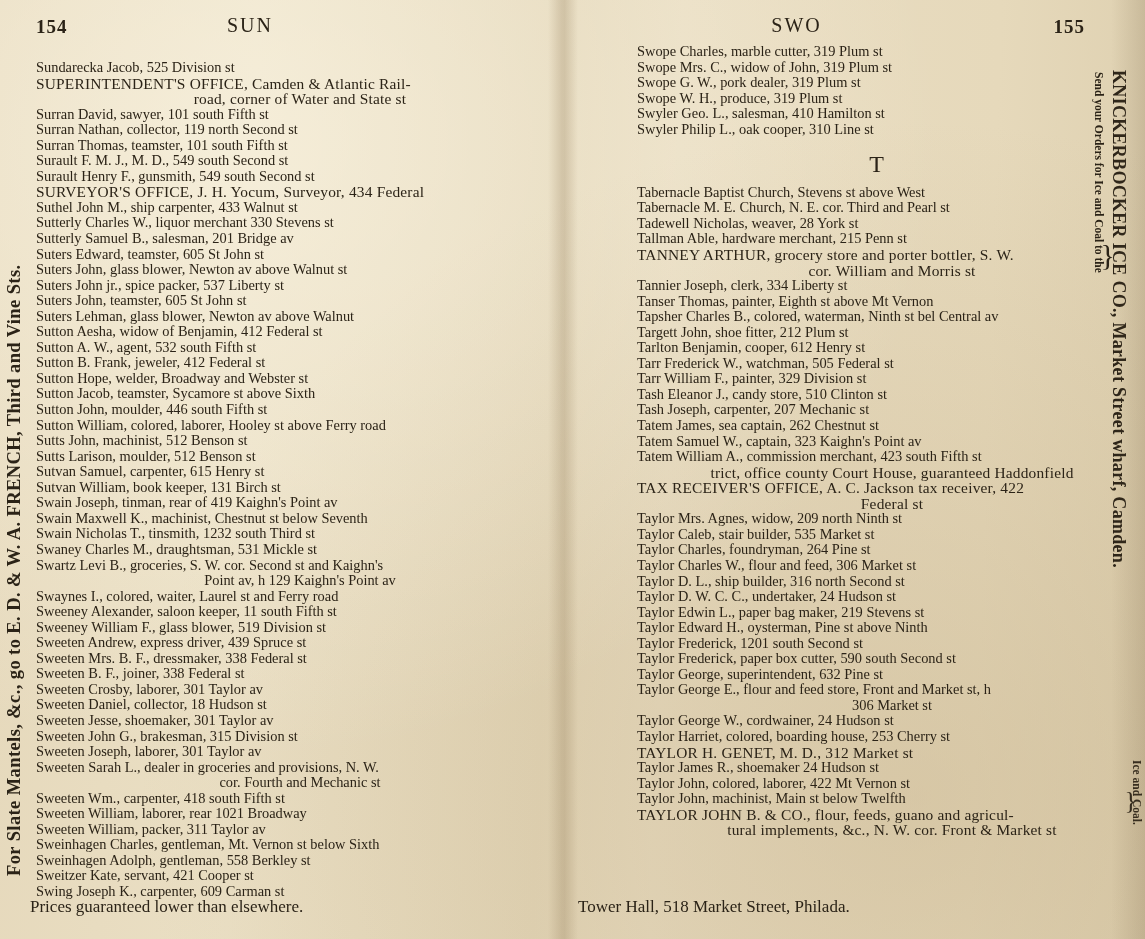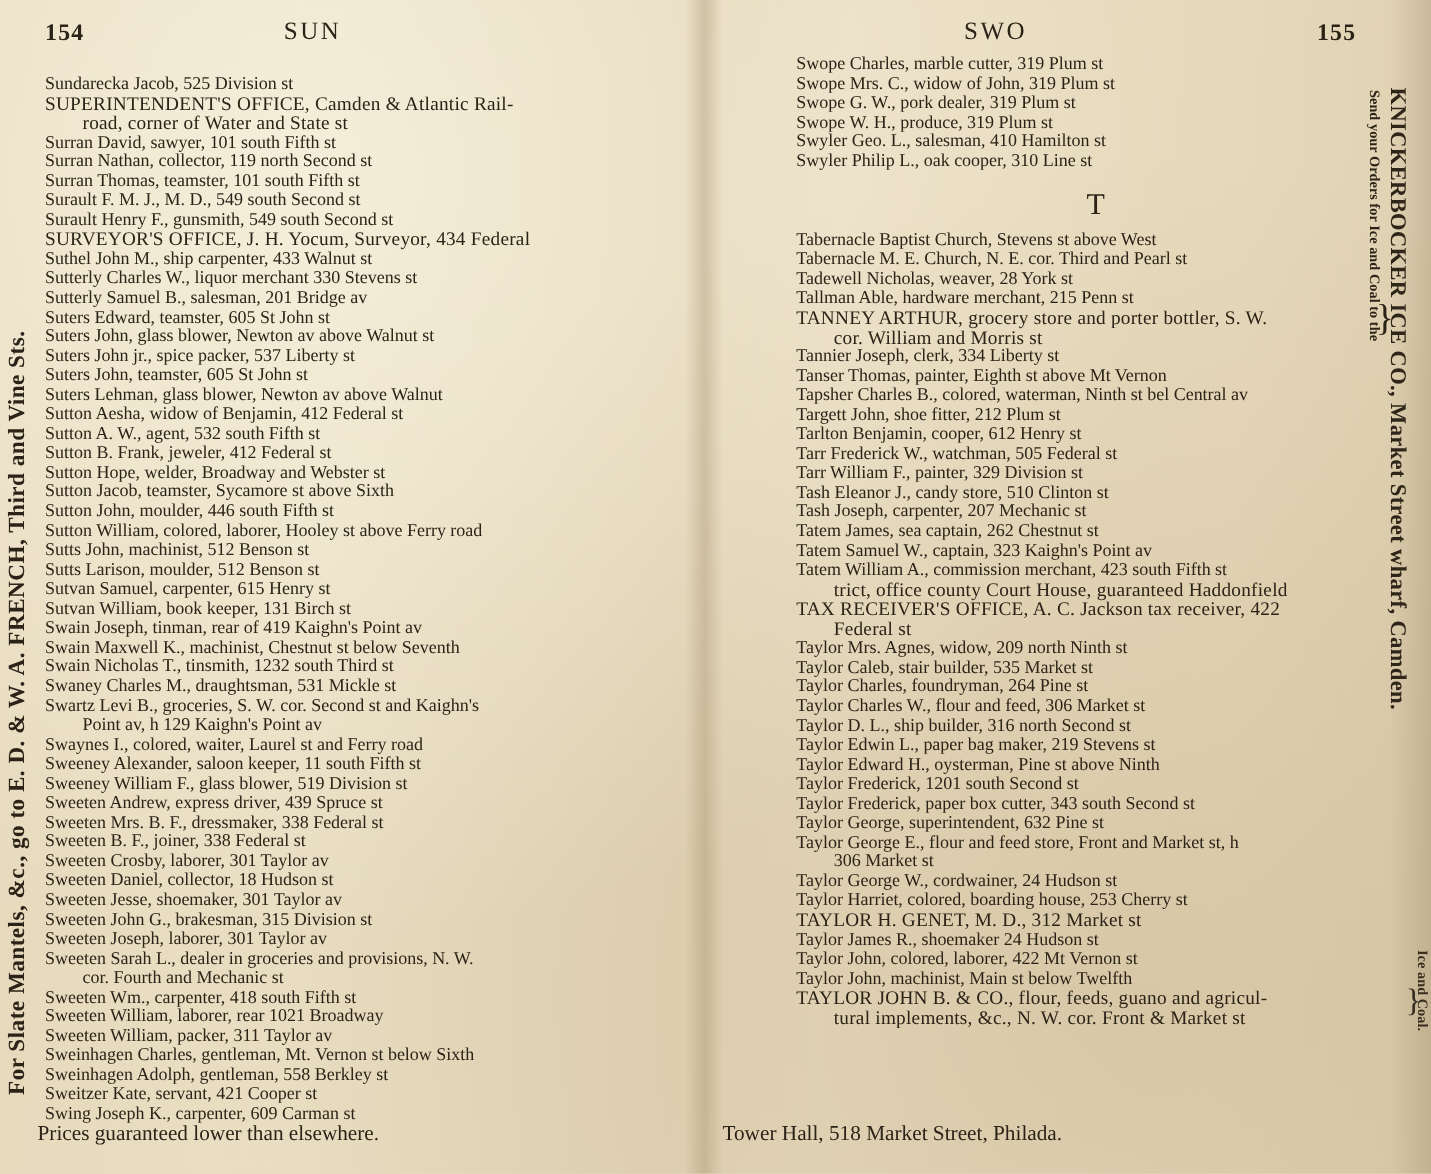--- a/index.html
+++ b/index.html
@@ -108,20 +108,21 @@
   }
 
   .entry {
     margin: 0;
     padding: 0;
     text-indent: 0;
   }
   .entry .cont {
     display: block;
     padding-left: 30px;
+    text-align: center;
   }
   .bigcaps {
     font-size: 15.4px;
     letter-spacing: 0.2px;
   }
 
   .section-letter {
     text-align: center;
     font-size: 24px;
     margin: 20px 0 12px 0;
@@ -298,24 +299,25 @@
         <p class="entry"><span>Tatem James, sea captain, 262 Chestnut st</span></p>
         <p class="entry"><span>Tatem Samuel W., captain, 323 Kaighn's Point av</span></p>
         <p class="entry"><span>Tatem William A., commission merchant, 423 south Fifth st</span></p>
         <p class="entry bigcaps"><span class="cont">trict, office county Court House, guaranteed Haddonfield</span></p>
         <p class="entry bigcaps"><span>TAX RECEIVER'S OFFICE, A. C. Jackson tax receiver, 422</span><span class="cont">Federal st</span></p>
         <p class="entry"><span>Taylor Mrs. Agnes, widow, 209 north Ninth st</span></p>
         <p class="entry"><span>Taylor Caleb, stair builder, 535 Market st</span></p>
         <p class="entry"><span>Taylor Charles, foundryman, 264 Pine st</span></p>
         <p class="entry"><span>Taylor Charles W., flour and feed, 306 Market st</span></p>
         <p class="entry"><span>Taylor D. L., ship builder, 316 north Second st</span></p>
+        <p class="entry"><span>Taylor D. W. C. C., undertaker, 24 Hudson st</span></p>
         <p class="entry"><span>Taylor Edwin L., paper bag maker, 219 Stevens st</span></p>
         <p class="entry"><span>Taylor Edward H., oysterman, Pine st above Ninth</span></p>
         <p class="entry"><span>Taylor Frederick, 1201 south Second st</span></p>
-        <p class="entry"><span>Taylor Frederick, paper box cutter, 343 south Second st</span></p>
+        <p class="entry"><span>Taylor Frederick, paper box cutter, 590 south Second st</span></p>
         <p class="entry"><span>Taylor George, superintendent, 632 Pine st</span></p>
         <p class="entry"><span>Taylor George E., flour and feed store, Front and Market st, h</span><span class="cont">306 Market st</span></p>
         <p class="entry"><span>Taylor George W., cordwainer, 24 Hudson st</span></p>
         <p class="entry"><span>Taylor Harriet, colored, boarding house, 253 Cherry st</span></p>
         <p class="entry bigcaps"><span>TAYLOR H. GENET, M. D., 312 Market st</span></p>
         <p class="entry"><span>Taylor James R., shoemaker 24 Hudson st</span></p>
         <p class="entry"><span>Taylor John, colored, laborer, 422 Mt Vernon st</span></p>
         <p class="entry"><span>Taylor John, machinist, Main st below Twelfth</span></p>
         <p class="entry bigcaps"><span>TAYLOR JOHN B. &amp; CO., flour, feeds, guano and agricul-</span><span class="cont">tural implements, &amp;c., N. W. cor. Front &amp; Market st</span></p>
       </div>

